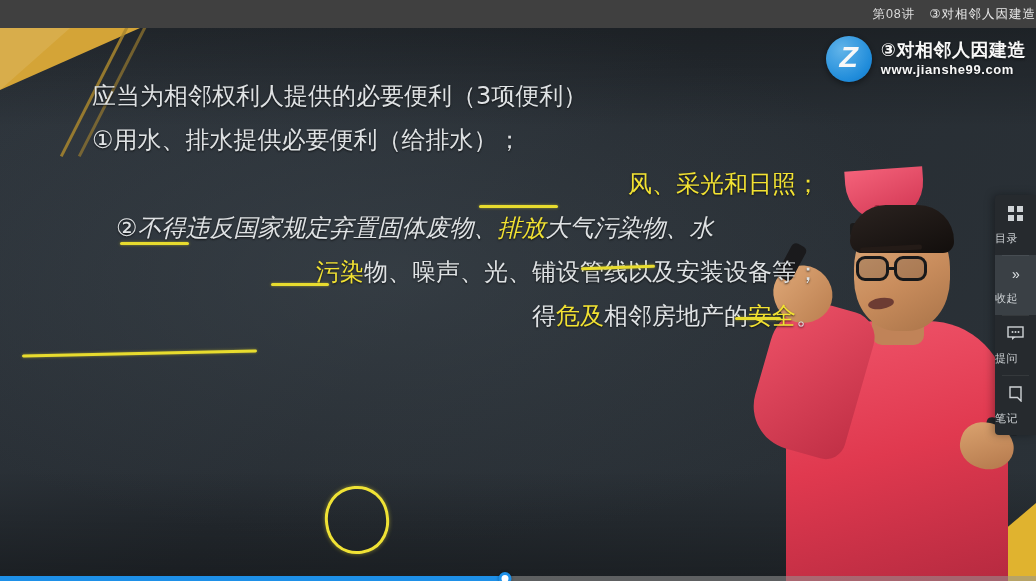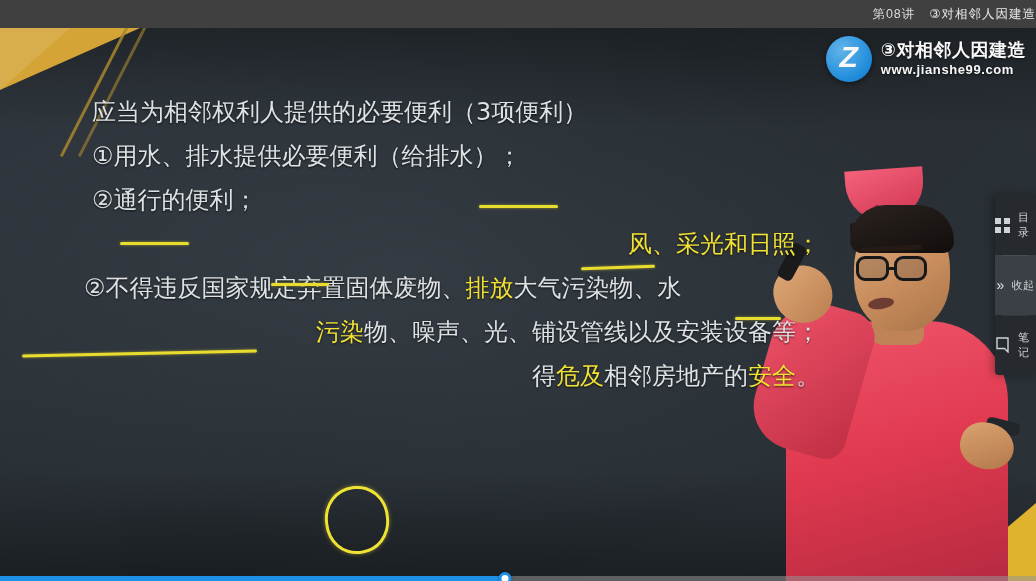--- a/index.html
+++ b/index.html
@@ -61,33 +61,33 @@
   .stripe-2{ left:146px; top:-6px; width:3px; height:150px; transform:rotate(27deg); opacity:.6; }
 
   .corner-br{
     position:absolute; right:0; bottom:0; width:0; height:0;
     border-bottom:78px solid #e0b32f; border-left:92px solid transparent;
     z-index:3;
   }
 
   
   .slide{
-    position:absolute; left:0; top:16px; width:820px; height:504px;
+    position:absolute; left:0; top:0; width:820px; height:504px;
     z-index:6; padding:46px 0 0 0;
     font-family:"DejaVu Sans","Liberation Sans",sans-serif;
   }
   .line{
     color:#dfe2e4; font-size:24px; line-height:44px;
     white-space:nowrap; position:relative;
     text-shadow:0 1px 2px rgba(0,0,0,.7);
     font-weight:500;
   }
   .ind-0{ padding-left:28px;text-align:right; }
   .ind-1{ padding-left:92px; }
-  .ind-2{ padding-left:84px; }
+  .ind-2{ padding-left:116px;font-style:italic; }
 
   .hl{ color:#f2e233; }
   .ul-y{
     position:absolute; height:3px; background:#e8dc2e; border-radius:2px;
     z-index:7; box-shadow:0 0 3px rgba(232,220,46,.5);
   }
   .circ{
     position:absolute; border:3.5px solid #efe235; border-radius:48%;
     z-index:8; box-shadow:0 0 4px rgba(239,226,53,.45);
     transform:rotate(-6deg);
@@ -180,22 +180,22 @@
   }
 
   
   .rail{
     position:absolute; right:0; top:167px; width:41px;
     background:#262a2e; z-index:30;
     border-radius:4px 0 0 4px; overflow:hidden;
     box-shadow:-2px 0 8px rgba(0,0,0,.35);
   }
   .rail-item{
-    height:60px; display:flex; flex-direction:row;
-    align-items:center; justify-content:center; gap:8px;
+    height:60px; display:flex; flex-direction:column;
+    justify-content:center; gap:8px;
     cursor:pointer; position:relative;
   }
   .rail-item + .rail-item:before{
     content:""; position:absolute; left:7px; right:7px; top:0;
     height:1px; background:rgba(255,255,255,.07);
   }
   .rail-item.active{ background:#3a4045; }
   .rail-item .ic{
     color:#cfd3d6; display:flex; align-items:center; justify-content:center;
     height:18px;
@@ -294,23 +294,20 @@
   <div class="slide">
 
     <div class="line ind-1">
       <span>应当为相邻权利人提供的必要便利（3项便利）</span>
     </div>
 
     <div class="line ind-1">
       <span>①用水、排水提供必要便利（给排水）；</span>
     </div>
 
-    <div class="line ind-1">
-      <span>②通行的便利；</span>
-    </div>
 
 
 
 
     <div class="line ind-0" style="padding-left:22px;">
       <span class="hl">风、采光和日照</span><span class="hl">；</span>
     </div>
 
     <div class="line ind-2">
       <span>②不得违反国家规定弃置固体废物、</span><span class="hl">排放</span><span>大气污染物、水</span>
@@ -359,20 +356,32 @@
       <span class="lb">目录</span>
     </div>
 
     <div class="rail-item active">
       <span class="ic">
           <span class="chev">»</span>
         </span>
       <span class="lb">收起</span>
     </div>
 
+    <div class="rail-item">
+      <span class="ic">
+        <svg width="17" height="15" viewBox="0 0 17 15">
+          <rect x="1" y="1" width="15" height="10" fill="none" stroke="#cfd3d6" stroke-width="1.4"></rect>
+          <path d="M5 11 L5 14 L8.5 11 Z" fill="#cfd3d6"></path>
+          <circle cx="5.5" cy="6" r="1" fill="#cfd3d6"></circle>
+          <circle cx="8.5" cy="6" r="1" fill="#cfd3d6"></circle>
+          <circle cx="11.5" cy="6" r="1" fill="#cfd3d6"></circle>
+        </svg>
+      </span>
+      <span class="lb">提问</span>
+    </div>
 
     <div class="rail-item">
       <span class="ic">
         <svg width="15" height="16" viewBox="0 0 15 16">
           <path d="M2 1 L13 1 L13 15 L9.5 11.5 L2 11.5 Z" fill="none" stroke="#cfd3d6" stroke-width="1.4"></path>
         </svg>
       </span>
       <span class="lb">笔记</span>
     </div>
 

